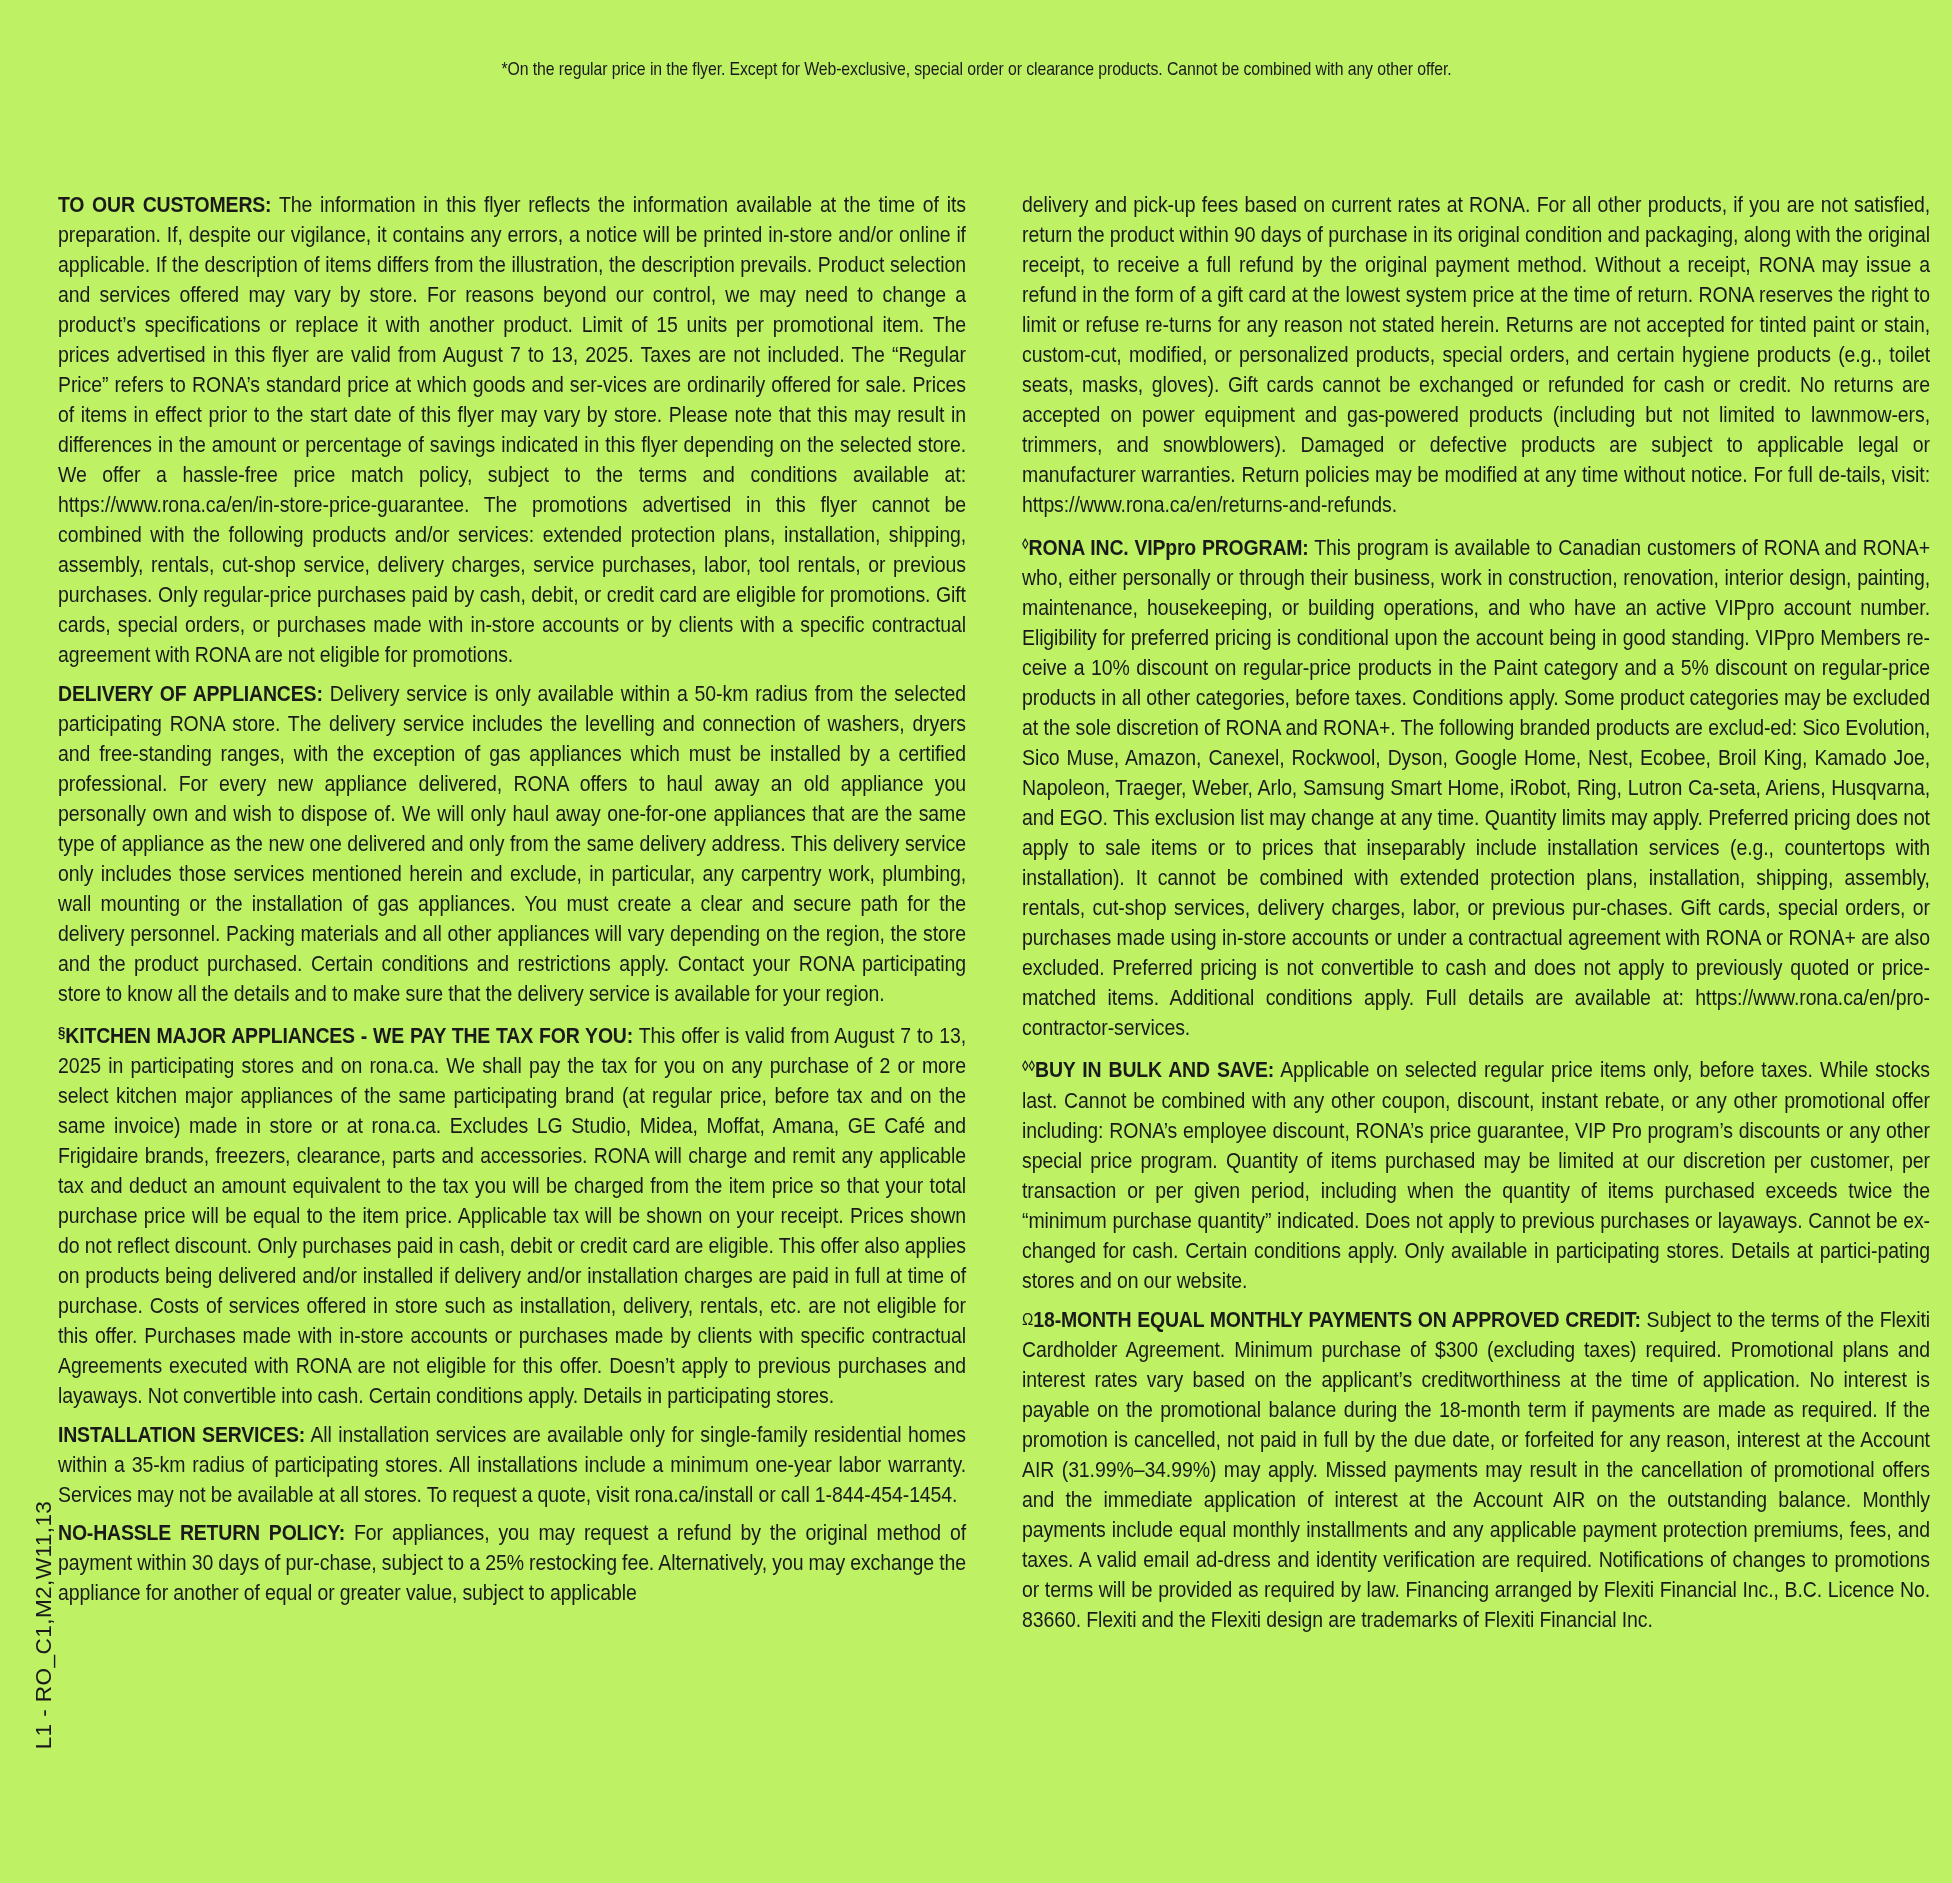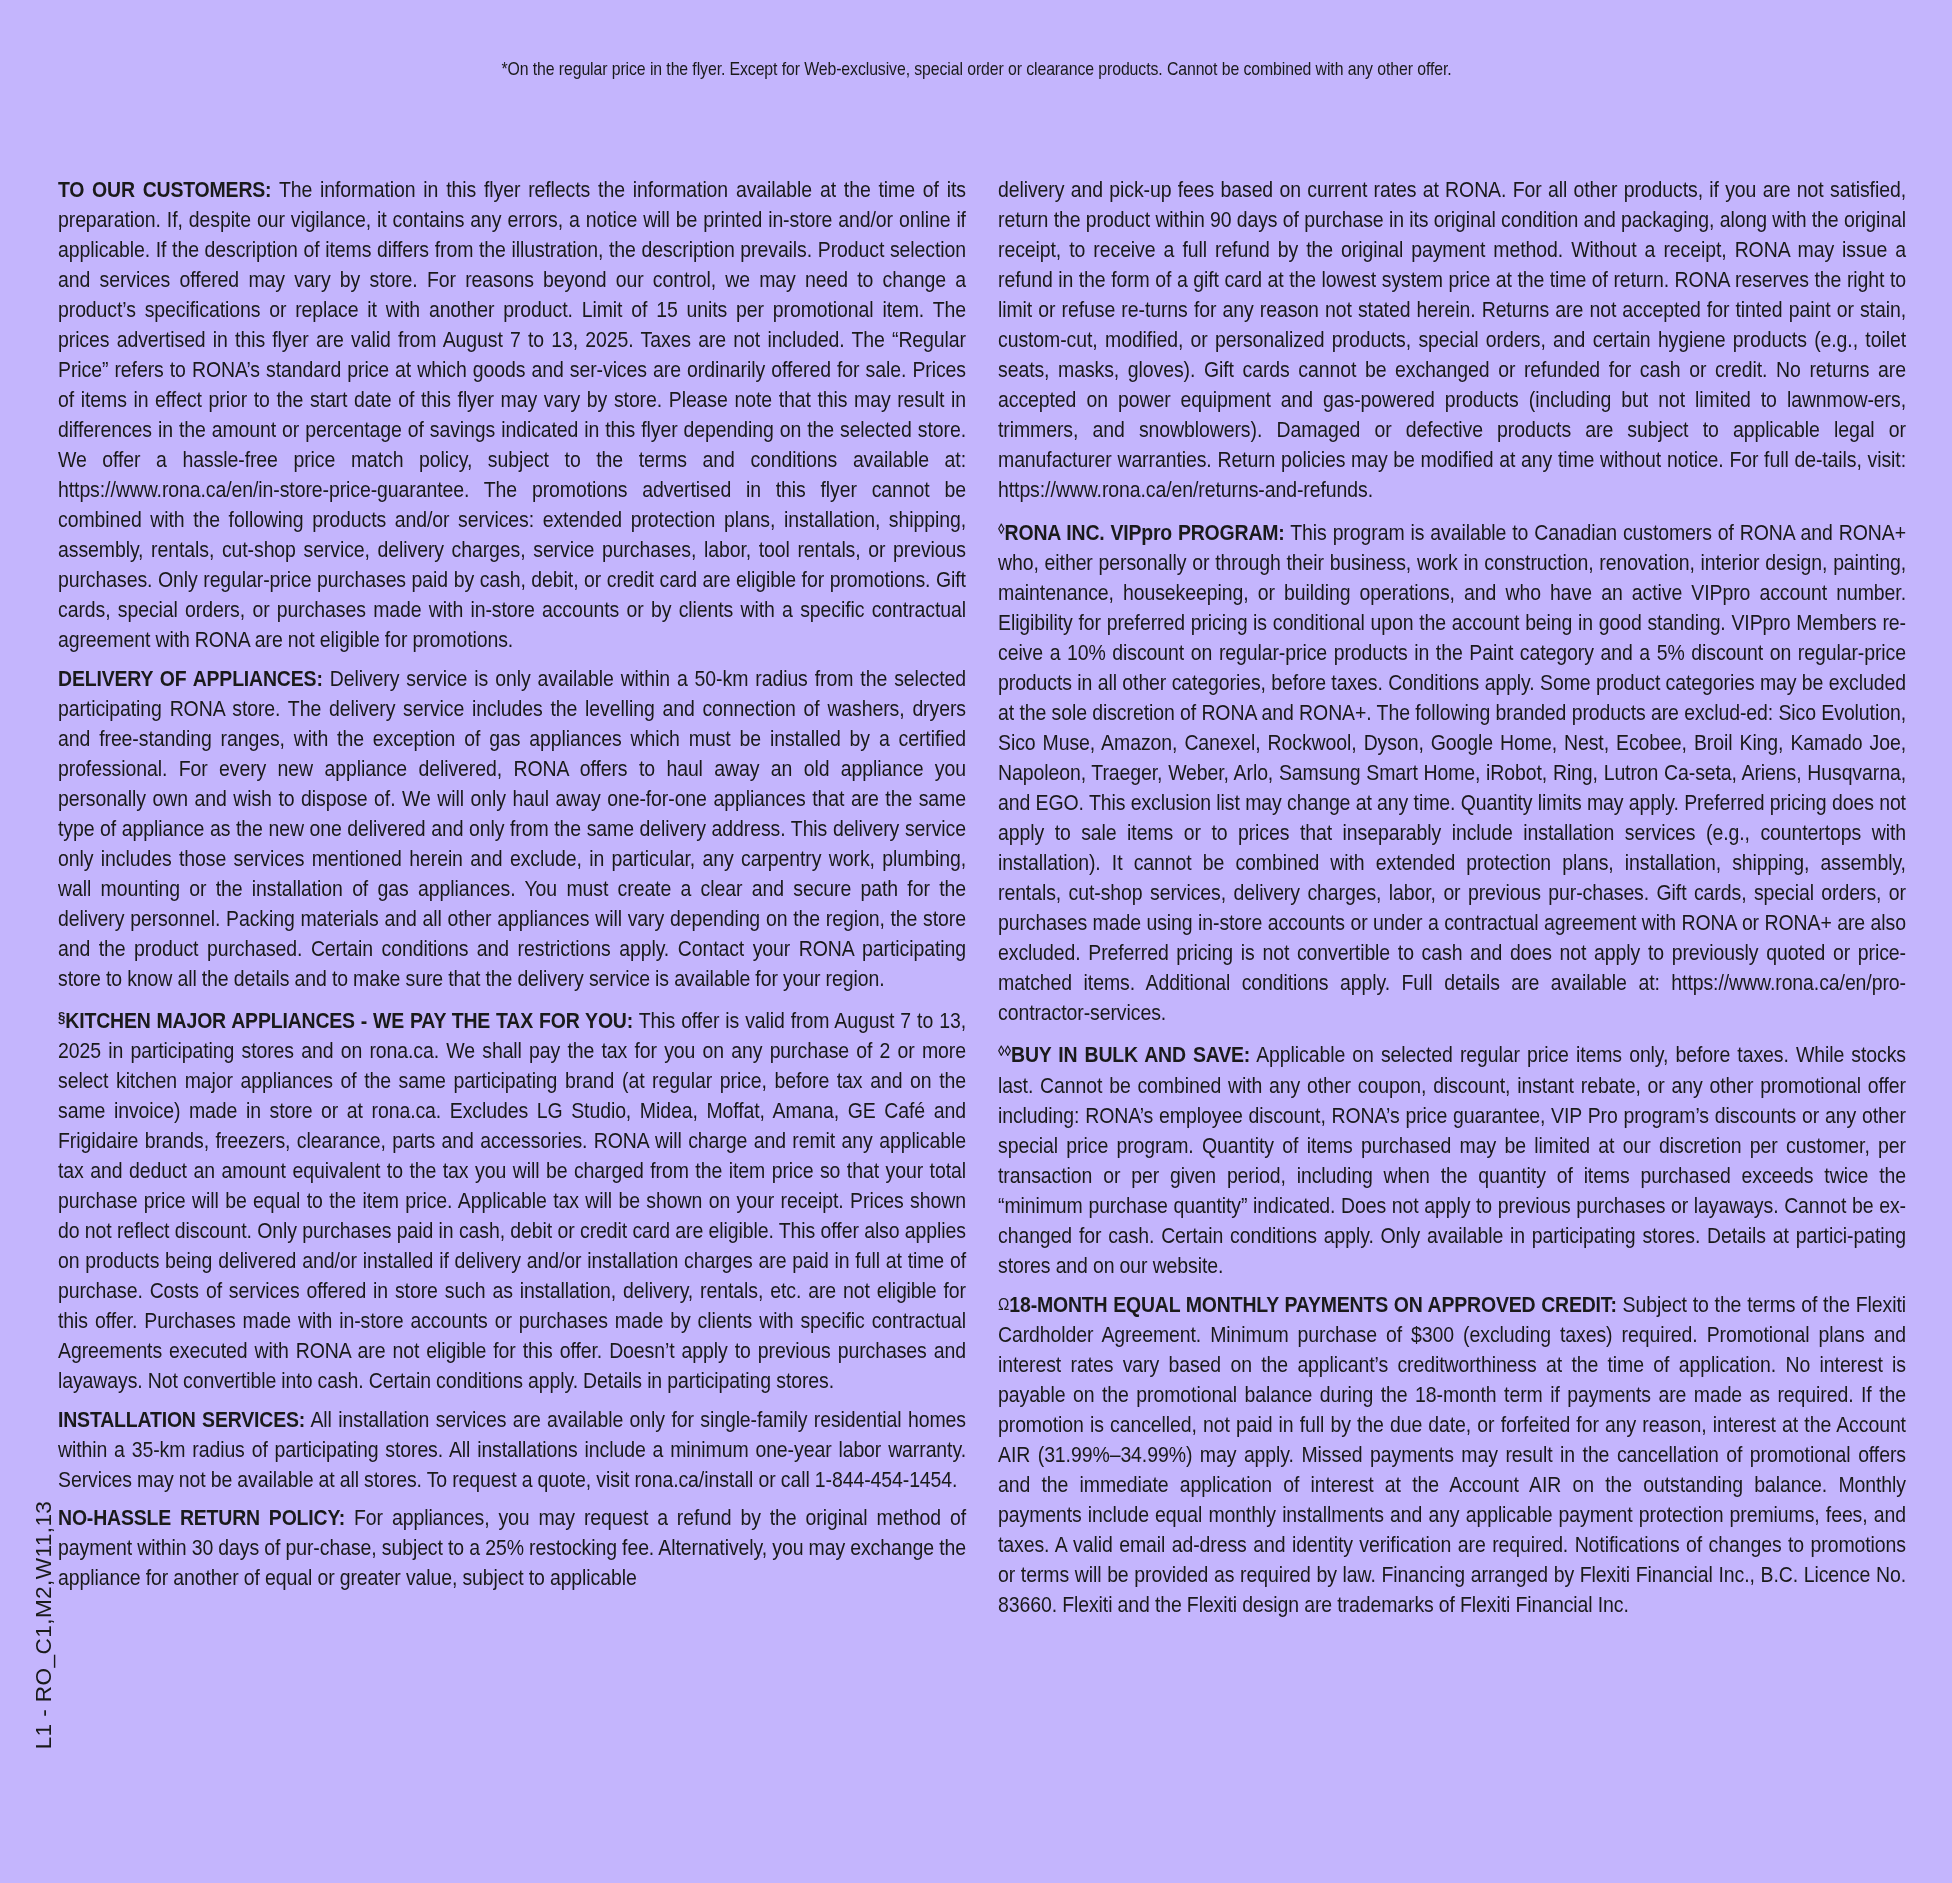--- a/index.html
+++ b/index.html
@@ -13,21 +13,21 @@
     position: relative;
     font-family: "Liberation Sans", sans-serif;
     color: #1a1a1a;
     overflow: hidden;
   }
 
   
   #page {
     position: absolute;
     inset: 0;
-    background: #c4b5fd;
+    background: #bef264;
   }
 
   
   .top-note {
     position: absolute;
     left: 0;
     top: 58px;
     width: 1953px;
     text-align: center;
     font-size: 18.4px;
@@ -51,25 +51,25 @@
     letter-spacing: -0.1px;
     transform: scaleX(0.87);
     transform-origin: left top;
     white-space: nowrap;
   }
 
   
   #columns {
     position: absolute;
     left: 58px;
-    top: 175px;
+    top: 190px;
     width: 1855px;
     height: 1657px;
     display: flex;
-    gap: 32px;
+    gap: 56px;
   }
   .col {
     width: 908px;
     flex: 0 0 908px;
   }
 
   .para {
     font-size: 22px;
     line-height: 30px;
     text-align: justify;

